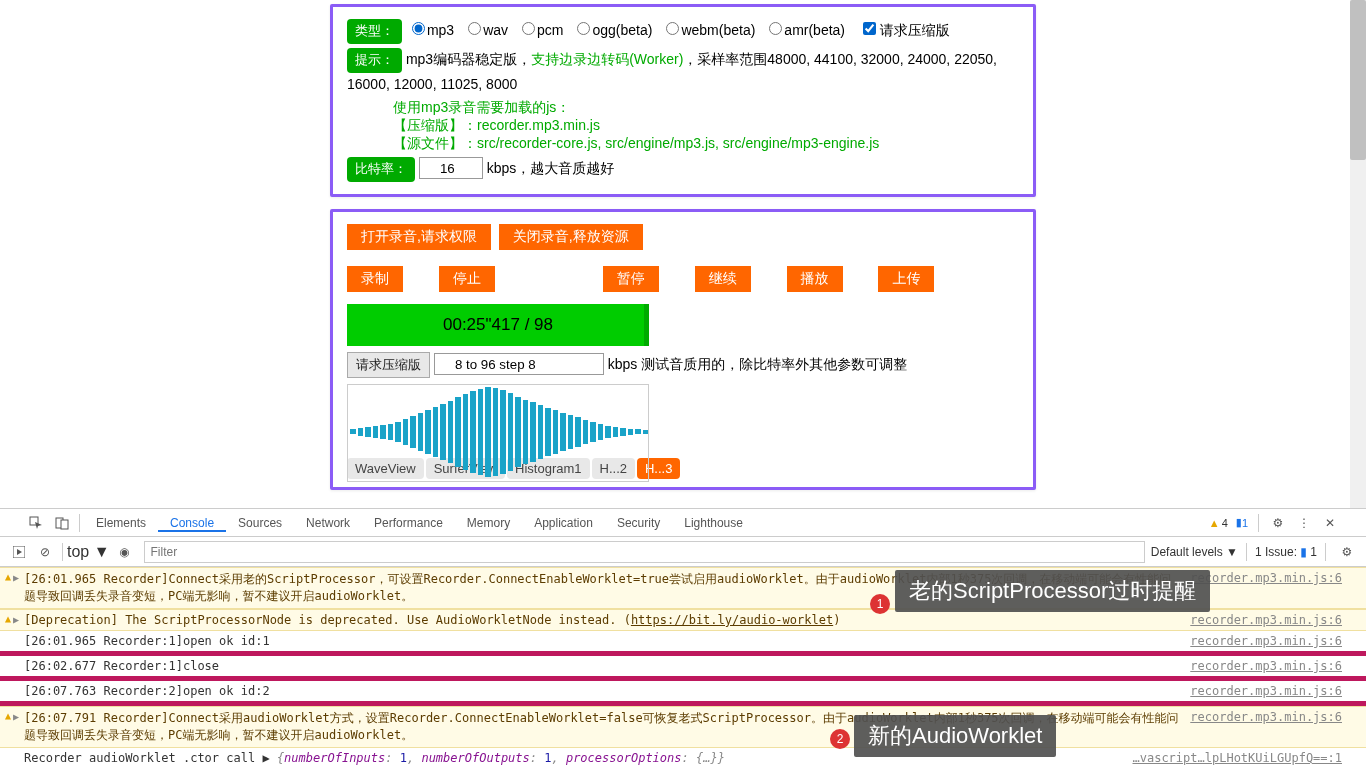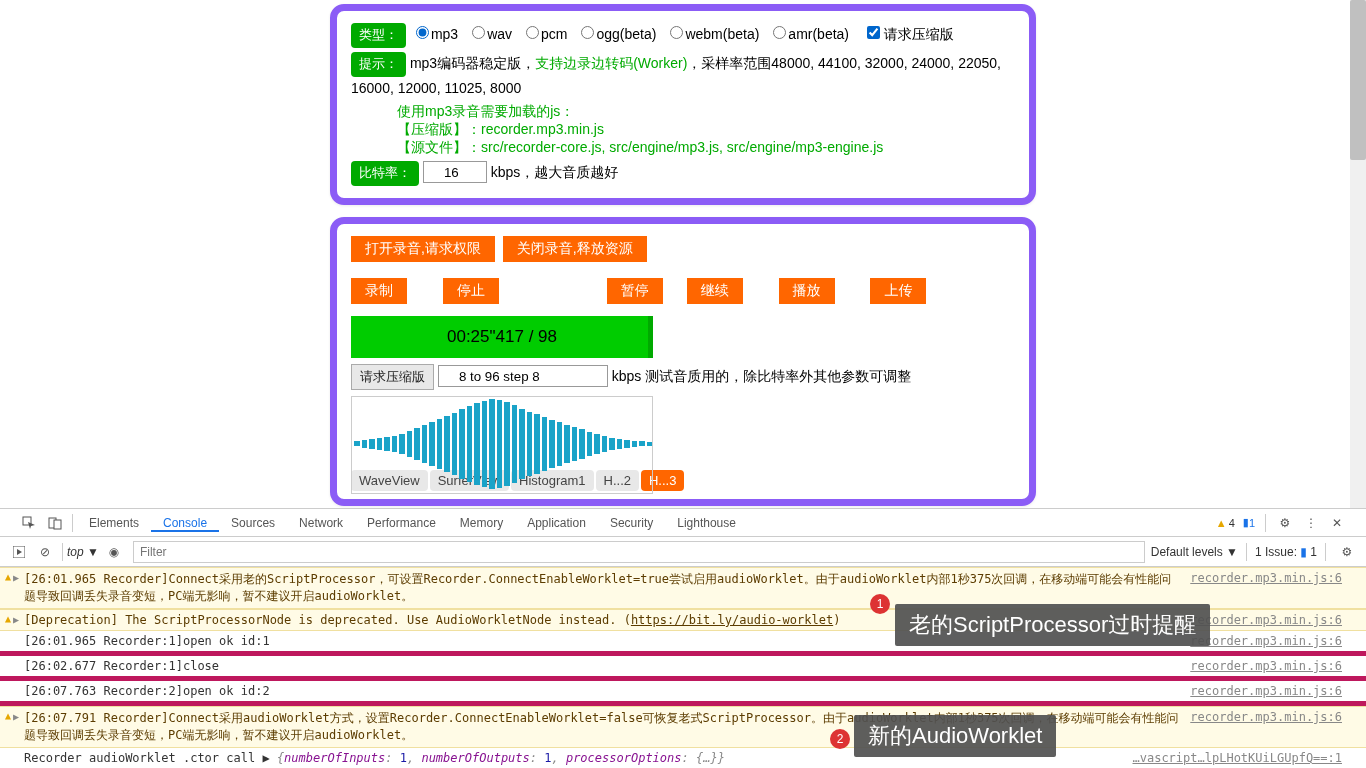--- a/index.html
+++ b/index.html
@@ -1,18 +1,18 @@
 <!DOCTYPE html>
 <html><head>
 <meta charset="utf-8">
 <style>
   * { box-sizing: border-box; margin: 0; padding: 0; }
   body { font-family: Arial, "Microsoft YaHei", sans-serif; font-size: 14px; background: #fff; width: 1366px; height: 768px; overflow: hidden; }
   .main-panel { height: 508px; overflow: auto; position: relative; }
-  .card { background: #fff; border: 7px solid #8b5cf6; border-radius: 14px; margin: 4px 330px 12px 330px; padding: 8px 14px; box-shadow: 0 1px 3px rgba(0,0,0,0.08); }
+  .card { background: #fff; border: 3px solid #8b5cf6; border-radius: 2px; margin: 4px 330px 12px 330px; padding: 8px 14px; box-shadow: 0 1px 3px rgba(0,0,0,0.08); }
   .badge-green { background: #0a0; color: #fff; border-radius: 4px; padding: 2px 8px; font-size: 13px; display: inline-block; }
   .row { margin: 4px 0; line-height: 1.6; }
   .row label { margin-right: 8px; }
   .row input[type=radio] { margin-left: 6px; margin-right: 2px; }
   .link-green { color: #0a0; }
   .row input[type=text] { width: 64px; height: 22px; border: 1px solid #999; padding: 0 20px; }
   .note-sub { color: #0a0; margin-left: 46px; }
   .btn { background: #f60; color: #fff; border: none; padding: 4px 14px; font-size: 14px; margin: 4px 4px 4px 0; cursor: pointer; }
   .btn-row { margin-bottom: 8px; }
   .timer-bar { background: #0a0; height: 42px; position: relative; margin: 6px 0; display: flex; align-items: center; }
@@ -23,21 +23,21 @@
   .wave-box { border: 1px solid #ccc; width: 302px; height: 98px; margin-top: 6px; position: relative; overflow:hidden; }
   .waveline { position:absolute; bottom:49px; width:4px; background:#1aa3c8; }
   .tab-strip { margin-top: -24px; }
   .tab { display: inline-block; background: #e8e8e8; border-radius: 4px; padding: 3px 8px; font-size: 13px; margin-right: 2px; color:#444; cursor:pointer; }
   .tab.active { background: #f60; color: #fff; }
   .scrollbar { position: absolute; right: 0; top: 0; width: 16px; height: 508px; background: #f0f0f0; }
   .scroll-thumb { background: #c0c0c0; width: 16px; height: 160px; position: absolute; top: 0; border-radius: 2px; }
 
   
   .devtools { border-top: 1px solid #ccc; height: 260px; font-family: "Segoe UI", Arial, sans-serif; font-size: 12px; color: #333; }
-  .dt-tabs { display: flex; align-items: center; height: 28px; border-bottom: 1px solid #ccc; padding: 0 16px; }
+  .dt-tabs { display: flex; align-items: center; height: 28px; border-bottom: 1px solid #ccc; padding: 0 23px; }
   .dt-icon { width: 18px; height: 18px; display: inline-flex; align-items:center; justify-content:center; margin: 0 4px; color: #555; cursor:pointer; }
   .dt-tab { padding: 0 12px; height: 28px; line-height: 28px; cursor: pointer; color: #555; }
   .dt-tab.active { color: #1a73e8; border-bottom: 2px solid #1a73e8; }
   .dt-right { margin-left: auto; display: flex; align-items:center; }
   .dt-badge { display:inline-flex; align-items:center; margin: 0 4px; font-size: 11px; }
   .dt-badge .tri { color:#e6a700; margin-right:2px; }
   .dt-filter-row { display: flex; align-items:center; height: 30px; border-bottom: 1px solid #ccc; padding: 0 6px; }
   .dt-filter-input { flex: 1; height: 22px; border: 1px solid #ccc; padding: 0 6px; font-size: 12px; margin: 0 6px; }
   .console-body { height: 202px; overflow:auto; font-family: Consolas, monospace; font-size: 12px; }
   .log { padding: 3px 24px 3px 24px; position:relative; border-bottom: 5px solid #be185d; display:flex; }
@@ -85,21 +85,21 @@
 
   <div class="card">
     <div class="btn-row">
       <button class="btn">打开录音,请求权限</button>
       <button class="btn">关闭录音,释放资源</button>
     </div>
     <div class="btn-row">
       <button class="btn">录制</button>
       <button class="btn" style="margin-left:28px">停止</button>
       <button class="btn" style="margin-left:100px">暂停</button>
-      <button class="btn" style="margin-left:16px">继续</button>
+      <button class="btn" style="margin-left:28px">继续</button>
       <button class="btn" style="margin-left:28px">播放</button>
       <button class="btn" style="margin-left:28px">上传</button>
     </div>
     <div class="timer-bar-wrap">
       <div class="timer-bar">
           <div class="timer-fill"></div>
           <div class="timer-text">00:25"417 / 98</div>
         </div>
     </div>
     <div class="row">
@@ -187,21 +187,21 @@
   </div>
   <div class="dt-filter-row">
     <span class="dt-icon">
         <svg width="12" height="12">
           <rect x="0" y="0" width="12" height="12" fill="none" stroke="#555"></rect>
           <path d="M4 3 L9 6 L4 9 Z" fill="#555"></path>
         </svg>
       </span>
     <span class="dt-icon">⊘</span>
     <span style="border-left:1px solid #ccc; height:18px; margin:0 4px;"></span>
-    <span style="font-size:12px; color:#333;font-style:italic;">top ▼</span>
+    <span style="font-size:16px; color:#333;">top ▼</span>
     <span class="dt-icon" style="margin-left:6px;">◉</span>
     <input class="dt-filter-input" placeholder="Filter" style="">
     <span style="font-size:12px;">Default levels ▼</span>
     <span style="border-left:1px solid #ccc; height:18px; margin:0 8px;"></span>
     <span style="font-size:12px;"><span>1 Issue:</span> <span style="color:#1a73e8;">▮</span> <span>1</span></span>
     <span style="border-left:1px solid #ccc; height:18px; margin:0 8px;"></span>
     <span class="dt-icon">⚙</span>
   </div>
   <div class="console-body" id="consolebody">
       <div class="log warn">
@@ -232,15 +232,15 @@
         <div class="src">recorder.mp3.min.js:6</div>
       </div>
       <div class="log ">
         <div class="msg"><span>Recorder audioWorklet .ctor call </span>▶ <span class="log-obj">{<span class="k">numberOfInputs</span>: <span class="n">1</span>, <span class="k">numberOfOutputs</span>: <span class="n">1</span>, <span class="k">processorOptions</span>: {…}}</span></div>
         <div class="src">…vascript…lpLHotKUiLGUpfQ==:1</div>
       </div>
     </div>
 </div>
 
 <div class="anno-num" style="left:870px; top:594px;">1</div>
-<div class="anno" style="left:895px; top:604px;">老的ScriptProcessor过时提醒</div>
+<div class="anno" style="left:895px; top:570px;">老的ScriptProcessor过时提醒</div>
 <div class="anno-num" style="left:830px; top:729px;">2</div>
 <div class="anno" style="left:854px; top:715px;">新的AudioWorklet</div>
 
 </body></html>

